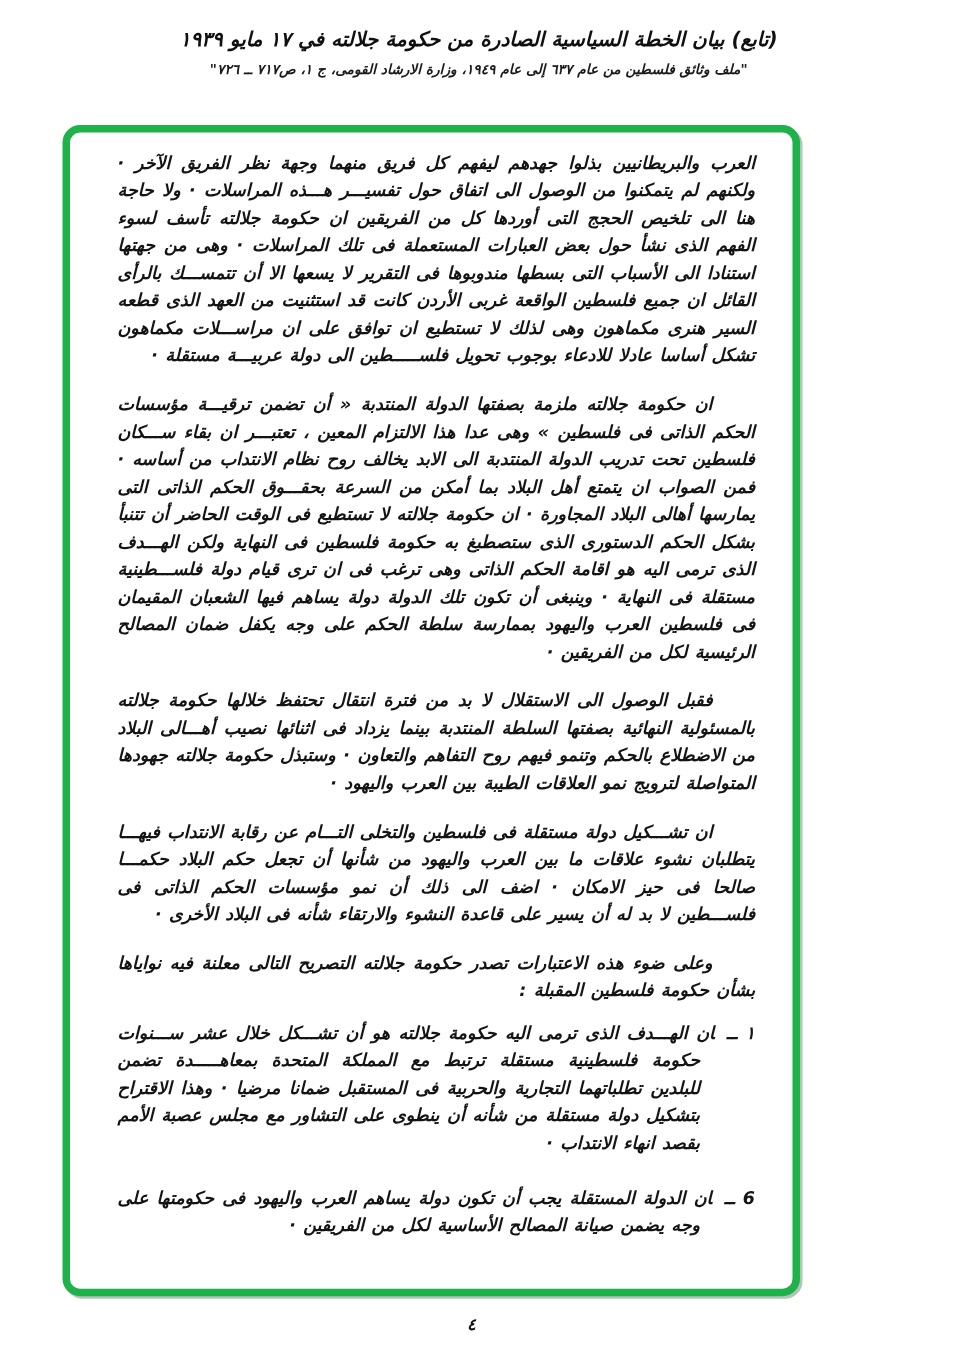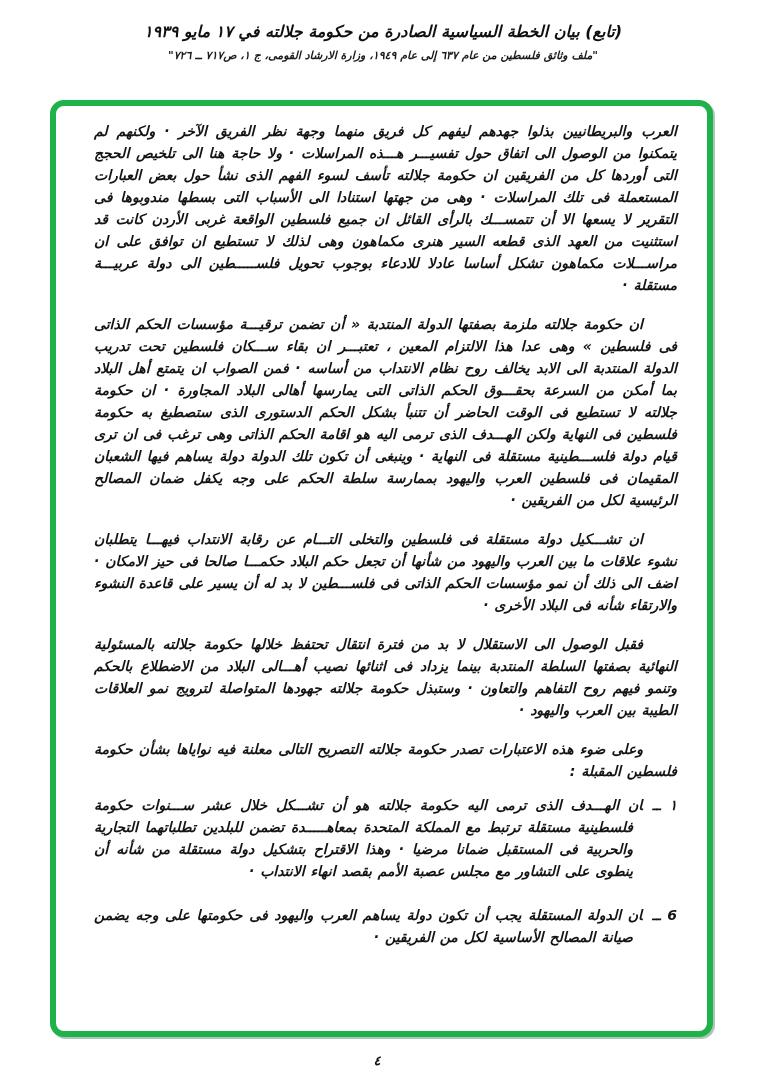--- a/index.html
+++ b/index.html
@@ -37,21 +37,21 @@
   .doc-source {
     margin-top: 8px;
     font-size: 11px;
     font-weight: bold;
     color: #1b1b1b;
   }
   .content-box {
     position: absolute;
     left: 50px;
     top: 100px;
-    width: 663px;
+    width: 590px;
     height: 937px;
     box-sizing: border-box;
     border: 6px solid #1fb14a;
     border-radius: 14px;
     box-shadow: 2px 2px 0 rgba(30, 90, 45, 0.35);
     padding: 14px 30px 0 38px;
     overflow: hidden;
     background: #ffffff;
   }
   .para {
@@ -104,23 +104,23 @@
     <h1 class="doc-title">(تابع) بيان الخطة السياسية الصادرة من حكومة جلالته في ١٧ مايو ١٩٣٩</h1>
     <div class="doc-source">"ملف وثائق فلسطين من عام ٦٣٧ إلى عام ١٩٤٩، وزارة الارشاد القومى، ج ١، ص٧١٧ ــ ٧٢٦"</div>
   </div>
 
   <div class="content-box">
 
     <p class="para no-indent">العرب والبريطانيين بذلوا جهدهم ليفهم كل فريق منهما وجهة نظر الفريق الآخر · ولكنهم لم يتمكنوا من الوصول الى اتفاق حول تفسيـــر هـــذه المراسلات · ولا حاجة هنا الى تلخيص الحجج التى أوردها كل من الفريقين ان حكومة جلالته تأسف لسوء الفهم الذى نشأ حول بعض العبارات المستعملة فى تلك المراسلات · وهى من جهتها استنادا الى الأسباب التى بسطها مندوبوها فى التقرير لا يسعها الا أن تتمســـك بالرأى القائل ان جميع فلسطين الواقعة غربى الأردن كانت قد استثنيت من العهد الذى قطعه السير هنرى مكماهون وهى لذلك لا تستطيع ان توافق على ان مراســـلات مكماهون تشكل أساسا عادلا للادعاء بوجوب تحويل فلســـــطين الى دولة عربيـــة مستقلة ·</p>
 
     <p class="para indent">ان حكومة جلالته ملزمة بصفتها الدولة المنتدبة « أن تضمن ترقيـــة مؤسسات الحكم الذاتى فى فلسطين » وهى عدا هذا الالتزام المعين ، تعتبـــر ان بقاء ســـكان فلسطين تحت تدريب الدولة المنتدبة الى الابد يخالف روح نظام الانتداب من أساسه · فمن الصواب ان يتمتع أهل البلاد بما أمكن من السرعة بحقـــوق الحكم الذاتى التى يمارسها أهالى البلاد المجاورة · ان حكومة جلالته لا تستطيع فى الوقت الحاضر أن تتنبأ بشكل الحكم الدستورى الذى ستصطبغ به حكومة فلسطين فى النهاية ولكن الهـــدف الذى ترمى اليه هو اقامة الحكم الذاتى وهى ترغب فى ان ترى قيام دولة فلســـطينية مستقلة فى النهاية · وينبغى أن تكون تلك الدولة دولة يساهم فيها الشعبان المقيمان فى فلسطين العرب واليهود بممارسة سلطة الحكم على وجه يكفل ضمان المصالح الرئيسية لكل من الفريقين ·</p>
 
+    <p class="para indent">فقبل الوصول الى الاستقلال لا بد من فترة انتقال تحتفظ خلالها حكومة جلالته بالمسئولية النهائية بصفتها السلطة المنتدبة بينما يزداد فى اثنائها نصيب أهـــالى البلاد من الاضطلاع بالحكم وتنمو فيهم روح التفاهم والتعاون · وستبذل حكومة جلالته جهودها المتواصلة لترويج نمو العلاقات الطيبة بين العرب واليهود ·</p>
+
     <p class="para indent">ان تشـــكيل دولة مستقلة فى فلسطين والتخلى التـــام عن رقابة الانتداب فيهـــا يتطلبان نشوء علاقات ما بين العرب واليهود من شأنها أن تجعل حكم البلاد حكمـــا صالحا فى حيز الامكان · اضف الى ذلك أن نمو مؤسسات الحكم الذاتى فى فلســـطين لا بد له أن يسير على قاعدة النشوء والارتقاء شأنه فى البلاد الأخرى ·</p>
-
-    <p class="para indent">فقبل الوصول الى الاستقلال لا بد من فترة انتقال تحتفظ خلالها حكومة جلالته بالمسئولية النهائية بصفتها السلطة المنتدبة بينما يزداد فى اثنائها نصيب أهـــالى البلاد من الاضطلاع بالحكم وتنمو فيهم روح التفاهم والتعاون · وستبذل حكومة جلالته جهودها المتواصلة لترويج نمو العلاقات الطيبة بين العرب واليهود ·</p>
 
     <p class="para indent pre-list">وعلى ضوء هذه الاعتبارات تصدر حكومة جلالته التصريح التالى معلنة فيه نواياها بشأن حكومة فلسطين المقبلة :</p>
 
     <div class="list-item">
       <span class="list-num">١ ــ</span><span>ان الهـــدف الذى ترمى اليه حكومة جلالته هو أن تشـــكل خلال عشر ســـنوات حكومة فلسطينية مستقلة ترتبط مع المملكة المتحدة بمعاهـــــدة تضمن للبلدين تطلباتهما التجارية والحربية فى المستقبل ضمانا مرضيا · وهذا الاقتراح بتشكيل دولة مستقلة من شأنه أن ينطوى على التشاور مع مجلس عصبة الأمم بقصد انهاء الانتداب ·</span>
     </div>
 
     <div class="list-item">
       <span class="list-num">6 ــ</span><span>ان الدولة المستقلة يجب أن تكون دولة يساهم العرب واليهود فى حكومتها على وجه يضمن صيانة المصالح الأساسية لكل من الفريقين ·</span>
     </div>

